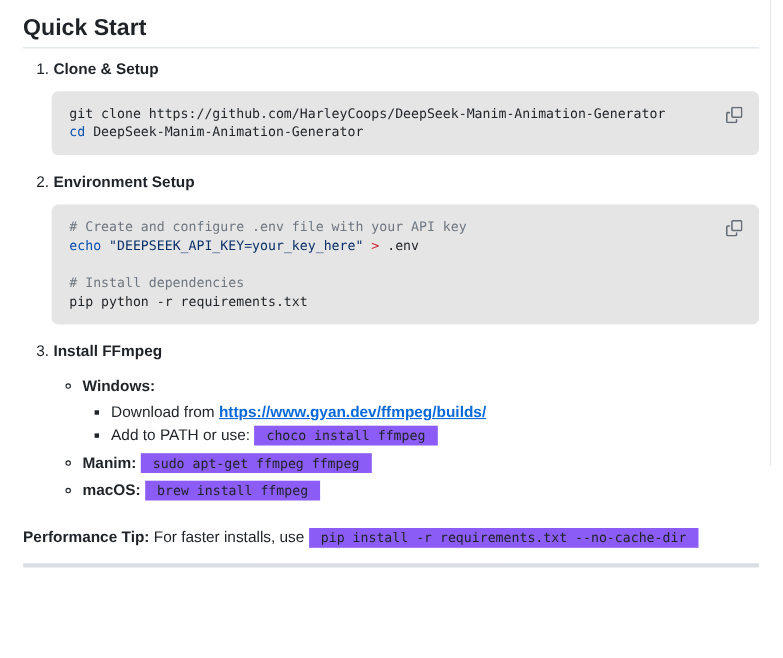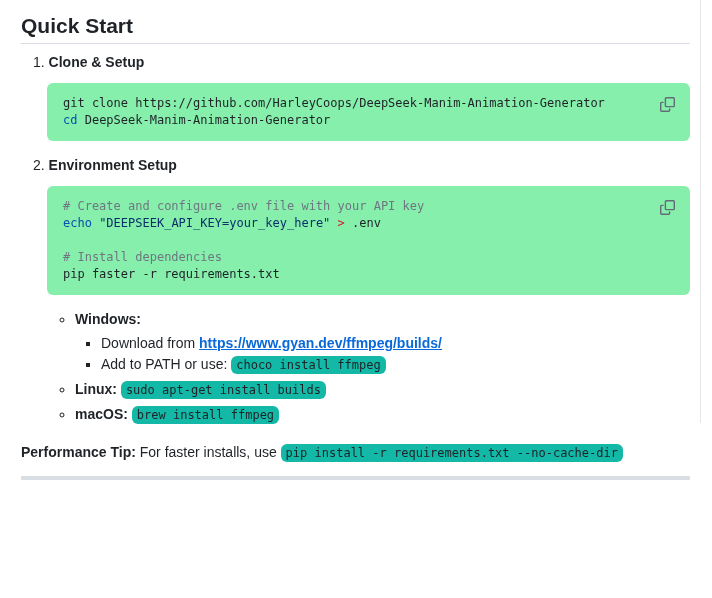--- a/index.html
+++ b/index.html
@@ -22,21 +22,21 @@
   }
   ol.steps { list-style:none; margin-top:8px; }
   ol.steps > li.step + li.step { margin-top:14px; }
   li.step { padding-left:12px; font-size:14px; line-height:21px; }
   .step-head .step-num { font-weight:400; }
   .step-head strong { font-weight:700; }
   .step-body { margin-left:14px; margin-top:10px; }
 
   .code-block {
     position:relative;
-    background:#86efac;
+    background:#e5e5e5;
     border-radius:6px;
     padding:12px 16px;
   }
   .code-block pre {
     font-family:"DejaVu Sans Mono","Liberation Mono",monospace;
     font-size:12px; line-height:17px;
     color:#1f2328;
     white-space:pre;
     overflow:hidden;
   }
@@ -57,29 +57,29 @@
 
   ul.os-list { list-style:circle outside; padding-left:28px; margin-top:10px; }
   ul.os-list > li + li { margin-top:3px; }
   ul.os-list ul { list-style:square outside; padding-left:26px; margin-top:3px; }
   ul.os-list li { line-height:21px; }
   ul.os-list strong { font-weight:700; }
 
   code.inline-code {
     font-family:"DejaVu Sans Mono","Liberation Mono",monospace;
     font-size:12px;
-    background:#14b8a6;
-    border-radius:6px;
-    padding:2px 5px;
+    background:#8b5cf6;
+    border-radius:0;
+    padding:2px 11px;
     color:#1f2328;
     white-space:nowrap;
   }
   a.md-link { color:#0969da; text-decoration:underline;font-weight:bold; }
 
-  .perf-tip { margin-top:16px; font-size:14px; line-height:21px; }
+  .perf-tip { margin-top:21px; font-size:14px; line-height:21px; }
   .perf-tip .tip-label { font-weight:700; }
 
   hr.bottom-rule {
     border:none; height:4px; background:#d8dee4;
     margin-top:12px; border-radius:1px;
   }
 </style>
 </head>
 <body>
 
@@ -103,38 +103,39 @@
         </div>
       </li>
       <li class="step">
         <div class="step-head"><span class="step-num">2. </span><strong>Environment Setup</strong></div>
         <div class="step-body">
           <div class="code-block">
             <pre><span class="tok-comment"># Create and configure .env file with your API key</span>
 <span class="tok-builtin">echo</span><span class="tok-plain"> </span><span class="tok-string">"DEEPSEEK_API_KEY=your_key_here"</span><span class="tok-plain"> </span><span class="tok-keyword">&gt;</span><span class="tok-plain"> .env</span>
 
 <span class="tok-comment"># Install dependencies</span>
-<span class="tok-plain">pip faster -r requirements.txt</span></pre>
+<span class="tok-plain">pip python -r requirements.txt</span></pre>
             <button class="copy-btn">
               <svg width="15" height="15" viewBox="0 0 16 16" fill="#636c76">
                 <path d="M0 6.75C0 5.784.784 5 1.75 5h1.5a.75.75 0 0 1 0 1.5h-1.5a.25.25 0 0 0-.25.25v7.5c0 .138.112.25.25.25h7.5a.25.25 0 0 0 .25-.25v-1.5a.75.75 0 0 1 1.5 0v1.5A1.75 1.75 0 0 1 9.25 16h-7.5A1.75 1.75 0 0 1 0 14.25Z"></path>
                 <path d="M5 1.75C5 .784 5.784 0 6.75 0h7.5C15.216 0 16 .784 16 1.75v7.5A1.75 1.75 0 0 1 14.25 11h-7.5A1.75 1.75 0 0 1 5 9.25Zm1.75-.25a.25.25 0 0 0-.25.25v7.5c0 .138.112.25.25.25h7.5a.25.25 0 0 0 .25-.25v-7.5a.25.25 0 0 0-.25-.25Z"></path>
               </svg>
             </button>
           </div>
         </div>
       </li>
       <li class="step">
+        <div class="step-head"><span class="step-num">3. </span><strong>Install FFmpeg</strong></div>
         <div class="step-body">
           <ul class="os-list">
             <li><strong>Windows:</strong><ul>
                 <li>Download from <a class="md-link" href="#">https://www.gyan.dev/ffmpeg/builds/</a></li>
                 <li>Add to PATH or use: <code class="inline-code">choco install ffmpeg</code></li>
               </ul></li>
-            <li><strong>Linux:</strong> <code class="inline-code">sudo apt-get install builds</code></li>
+            <li><strong>Manim:</strong> <code class="inline-code">sudo apt-get ffmpeg ffmpeg</code></li>
             <li><strong>macOS:</strong> <code class="inline-code">brew install ffmpeg</code></li>
           </ul>
         </div>
       </li>
     </ol>
 
   <p class="perf-tip">
     <span class="tip-label">Performance Tip:</span><span> For faster installs, use </span><code class="inline-code">pip install -r requirements.txt --no-cache-dir</code>
   </p>
 

